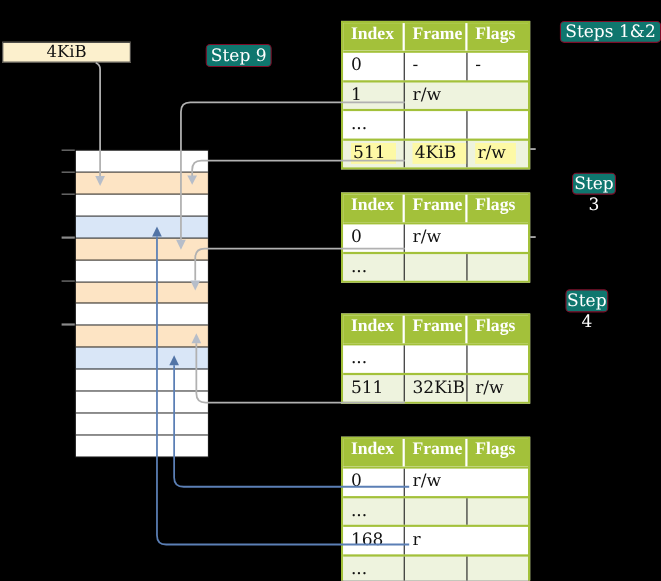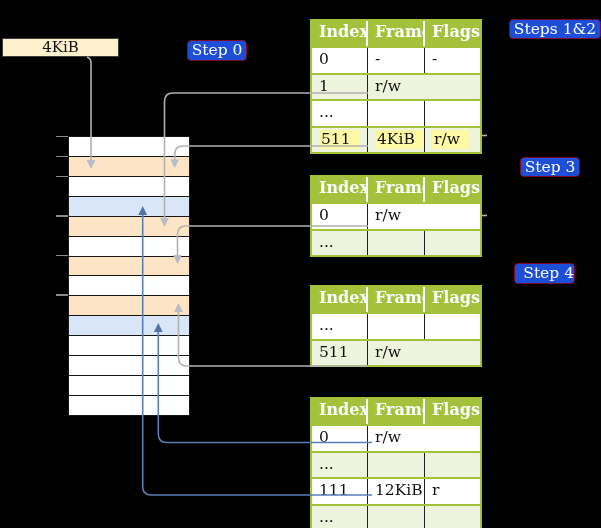--- a/index.html
+++ b/index.html
@@ -9,43 +9,43 @@
     font-family:"DejaVu Serif","Liberation Serif",serif;
   }
   
   #frame-box {
     position:absolute; left:2px; top:38px; width:117px; height:19px;
     background:#fcf0cd; border:1px solid #3d3d3d; box-sizing:border-box;
     text-align:center; font-size:15px; line-height:17px; color:#111; z-index:4;
   }
   
   .badge {
-    position:absolute; background:#1d4ed8; color:#fff; z-index:4;
+    position:absolute; background:#0f766e; color:#fff; z-index:4;
     font-size:15.5px; line-height:19px; text-align:center;
     border-radius:4px; border:1px solid #7e0a26; box-sizing:border-box;
   }
   #badge-step0  { left:187px; top:40px;  width:60px; height:21px; }
   #badge-steps12{ left:509px; top:19px;  width:92px; height:20px; }
-  #badge-step3  { left:520px; top:157px; width:60px; height:20px; }
-  #badge-step4  { left:514px; top:263px; width:61px; height:21px;text-align:right; }
+  #badge-step3  { left:520px; top:157px; width:40px; height:20px; }
+  #badge-step4  { left:514px; top:263px; width:39px; height:21px; }
   
   #memory-column {
     position:absolute; left:68px; top:136px; width:122px; height:280px;
     display:flex; flex-direction:column; box-sizing:border-box;
     border:1.5px solid #161616; z-index:2;
   }
   .mem-row { flex:1 1 auto; border-bottom:1.5px solid #161616; }
   .mem-row:last-child { border-bottom:none; }
   .tick { position:absolute; left:56px; width:12px; height:1.5px; background:#8a8a8a; z-index:2; }
   
   .pt-table {
     position:absolute; left:310px; width:172px; background:#fff;
     border:2px solid #a3c13a; box-sizing:border-box; z-index:3;
   }
-  .pt-header { display:flex; background:#a3c13a; height:25px; }
+  .pt-header { display:flex; background:#a3c13a; height:25px;font-family:Liberation Serif, serif; }
   .pt-hcell {
     box-sizing:border-box; color:#fff; font-weight:bold; font-size:16px;
     padding:1px 0 0 7px; border-right:2px solid #fff; overflow:hidden;
   }
   .pt-hcell:last-child { border-right:none; }
   .pt-row { display:flex; height:26.6px; border-top:2px solid #a3c13a; box-sizing:border-box; background:#fff; }
   .pt-row.shaded { background:#eef3de; }
   .pt-cell {
     box-sizing:border-box; border-right:1.5px solid #1f1f1f;
     padding:2px 0 0 7px; font-size:15.5px; color:#111; overflow:hidden;
@@ -58,21 +58,21 @@
   
   #arrows { position:absolute; left:0; top:0; z-index:10; pointer-events:none; }
 </style>
 </head>
 <body>
 
 <div id="canvas">
 
   <div id="frame-box">4KiB</div>
 
-  <div class="badge" id="badge-step0">Step 0</div>
+  <div class="badge" id="badge-step0">Step 9</div>
   <div class="badge" id="badge-steps12">Steps 1&amp;2</div>
   <div class="badge" id="badge-step3">Step 3</div>
   <div class="badge" id="badge-step4">Step 4</div>
 
   <div id="memory-column">
       <div class="mem-row" style="background: rgb(255, 255, 255);"></div>
       <div class="mem-row" style="background: rgb(253, 228, 196);"></div>
       <div class="mem-row" style="background: rgb(255, 255, 255);"></div>
       <div class="mem-row" style="background: rgb(217, 230, 247);"></div>
       <div class="mem-row" style="background: rgb(253, 228, 196);"></div>
@@ -141,41 +141,41 @@
         <div class="pt-hcell col-frame">Frame</div>
         <div class="pt-hcell col-flags">Flags</div>
       </div>
       <div class="pt-row">
         <div class="pt-cell col-index">...</div>
         <div class="pt-cell col-frame"></div>
         <div class="pt-cell col-flags"></div>
       </div>
       <div class="pt-row shaded">
         <div class="pt-cell col-index">511</div>
+        <div class="pt-cell col-frame">32KiB</div>
         <div class="pt-cell col-flags">r/w</div>
       </div>
     </div>
   <div class="pt-table" style="top:397px;">
       <div class="pt-header">
         <div class="pt-hcell col-index">Index</div>
         <div class="pt-hcell col-frame">Frame</div>
         <div class="pt-hcell col-flags">Flags</div>
       </div>
       <div class="pt-row">
         <div class="pt-cell col-index">0</div>
         <div class="pt-cell col-flags">r/w</div>
       </div>
       <div class="pt-row shaded">
         <div class="pt-cell col-index">...</div>
         <div class="pt-cell col-frame"></div>
         <div class="pt-cell col-flags"></div>
       </div>
       <div class="pt-row">
-        <div class="pt-cell col-index">111</div>
-        <div class="pt-cell col-frame">12KiB</div>
+        <div class="pt-cell col-index">168</div>
         <div class="pt-cell col-flags">r</div>
       </div>
       <div class="pt-row shaded">
         <div class="pt-cell col-index">...</div>
         <div class="pt-cell col-frame"></div>
         <div class="pt-cell col-flags"></div>
       </div>
     </div>
 
   <svg id="arrows" width="601" height="528">

